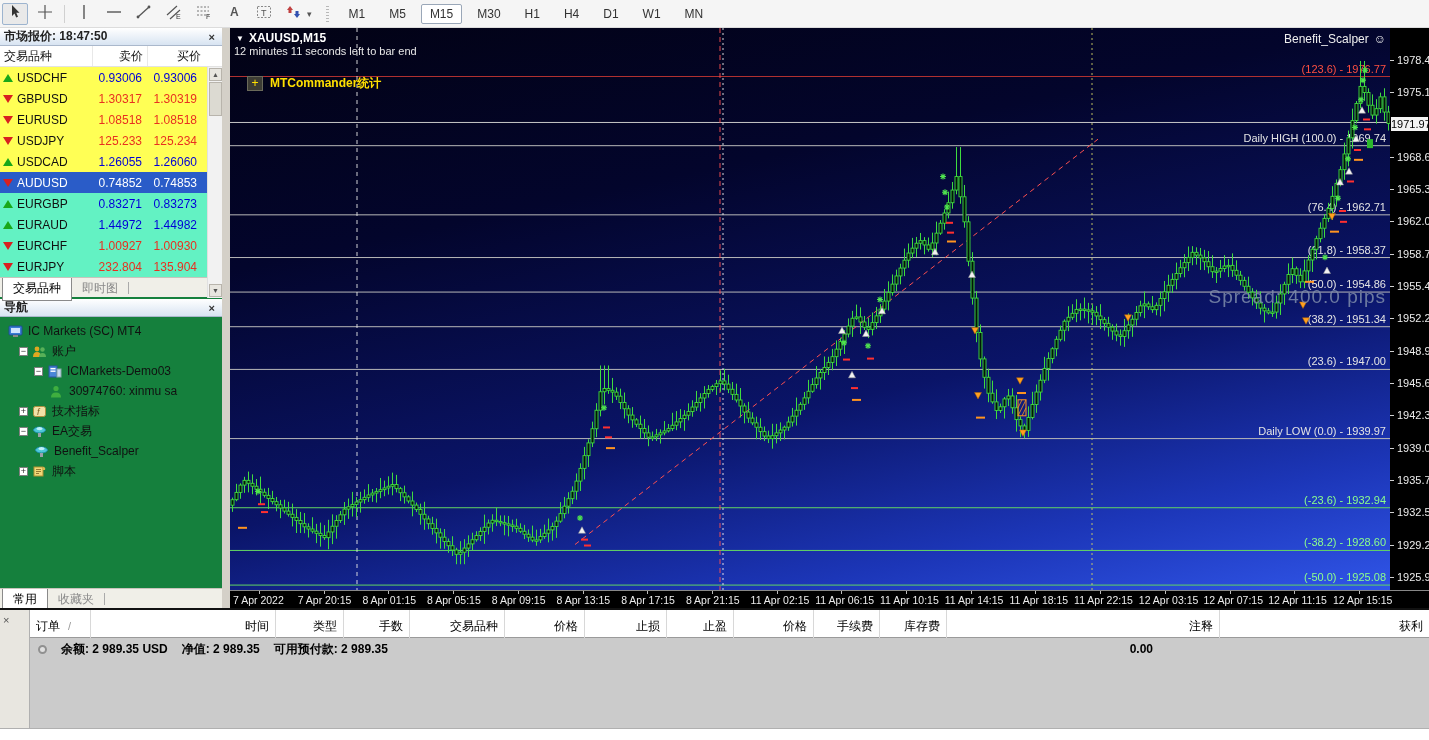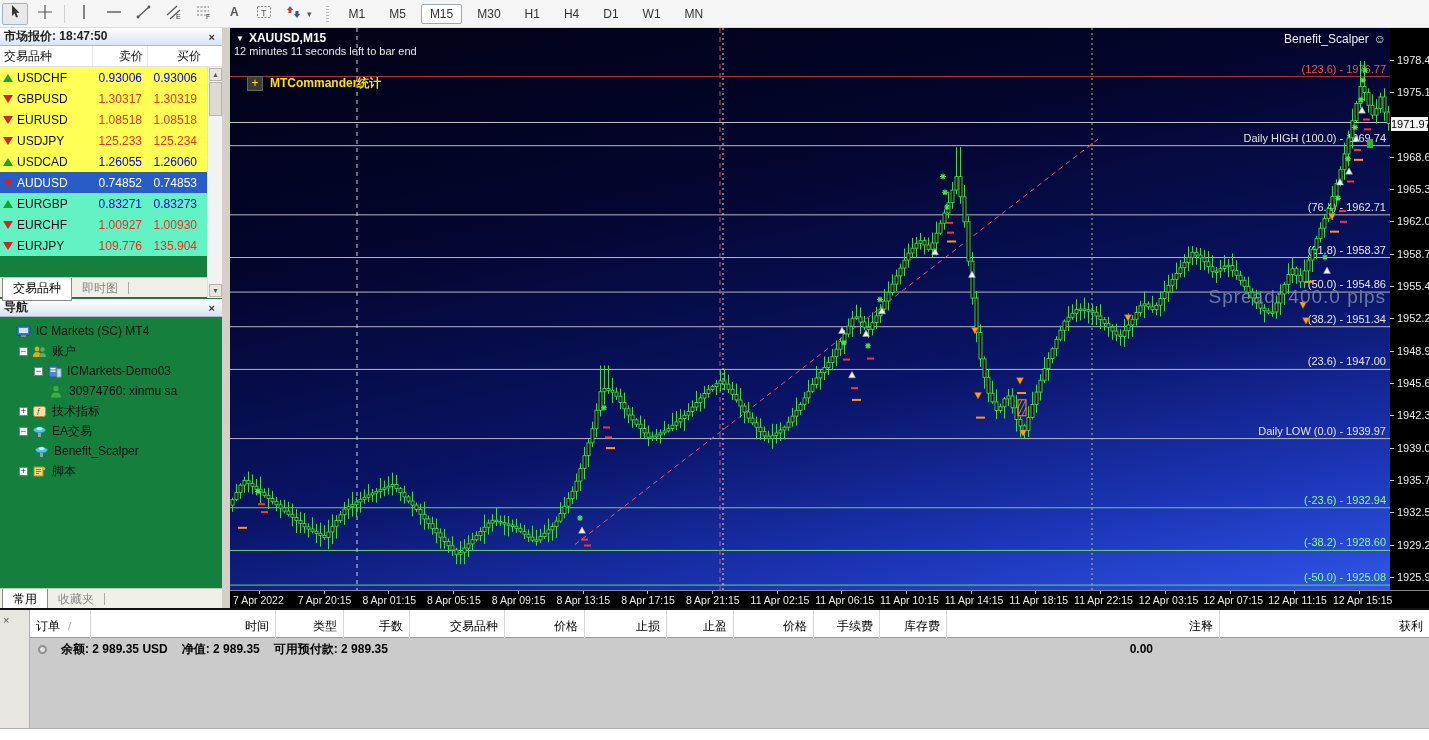--- a/index.html
+++ b/index.html
@@ -242,53 +242,61 @@
         <div class="mwrow mint">
           <div class="mw-sym">
             <span class="dir up"></span>
             <span>EURGBP</span>
           </div>
           <div class="mw-px px-up">0.83271</div>
           <div class="mw-px px-up">0.83273</div>
         </div>
         <div class="mwrow mint">
           <div class="mw-sym">
+            <span class="dir up"></span>
+            <span>EURAUD</span>
+          </div>
+          <div class="mw-px px-up">1.44972</div>
+          <div class="mw-px px-up">1.44982</div>
+        </div>
+        <div class="mwrow mint">
+          <div class="mw-sym">
             <span class="dir down"></span>
             <span>EURCHF</span>
           </div>
           <div class="mw-px px-dn">1.00927</div>
           <div class="mw-px px-dn">1.00930</div>
         </div>
         <div class="mwrow mint">
           <div class="mw-sym">
             <span class="dir down"></span>
             <span>EURJPY</span>
           </div>
-          <div class="mw-px px-dn">109.776</div>
+          <div class="mw-px px-dn">232.804</div>
           <div class="mw-px px-dn">135.904</div>
         </div>
         <div id="mw-scroll">
         <div class="sbtn" style="top:1px">▲</div>
         <div id="mw-thumb"></div>
         <div class="sbtn" style="bottom:1px">▼</div>
       </div>
       </div>
     <div class="tabrow" id="mw-tabs">
         <div class="tab active">交易品种</div>
         <div class="tab">即时图</div>
         <div class="tabsep"></div>
       </div>
 
     <div class="panel-title" style="margin-top:2px">
       <span>导航</span>
       <span class="grow"></span>
       <span class="panel-close">×</span>
     </div>
     <div id="nav-tree">
-        <div class="nrow" style="padding-left: 16px;">
+        <div class="nrow" style="padding-left: 8px;">
           <span class="nicon"><svg width="15" height="13" viewBox="0 0 15 13">
               <rect x="1" y="1" width="13" height="9" rx="1" fill="#3a7bd5" stroke="#1d4e90"></rect>
               <rect x="3" y="3" width="9" height="5" fill="#cfe4ff"></rect>
               <rect x="5" y="10" width="5" height="2" fill="#888"></rect>
             </svg></span>
           <span>IC Markets (SC) MT4</span>
         </div>
         <div class="nrow" style="padding-left: 19px;">
           <span class="expander">−</span>
           <span class="nicon"><svg width="15" height="13" viewBox="0 0 15 13">

